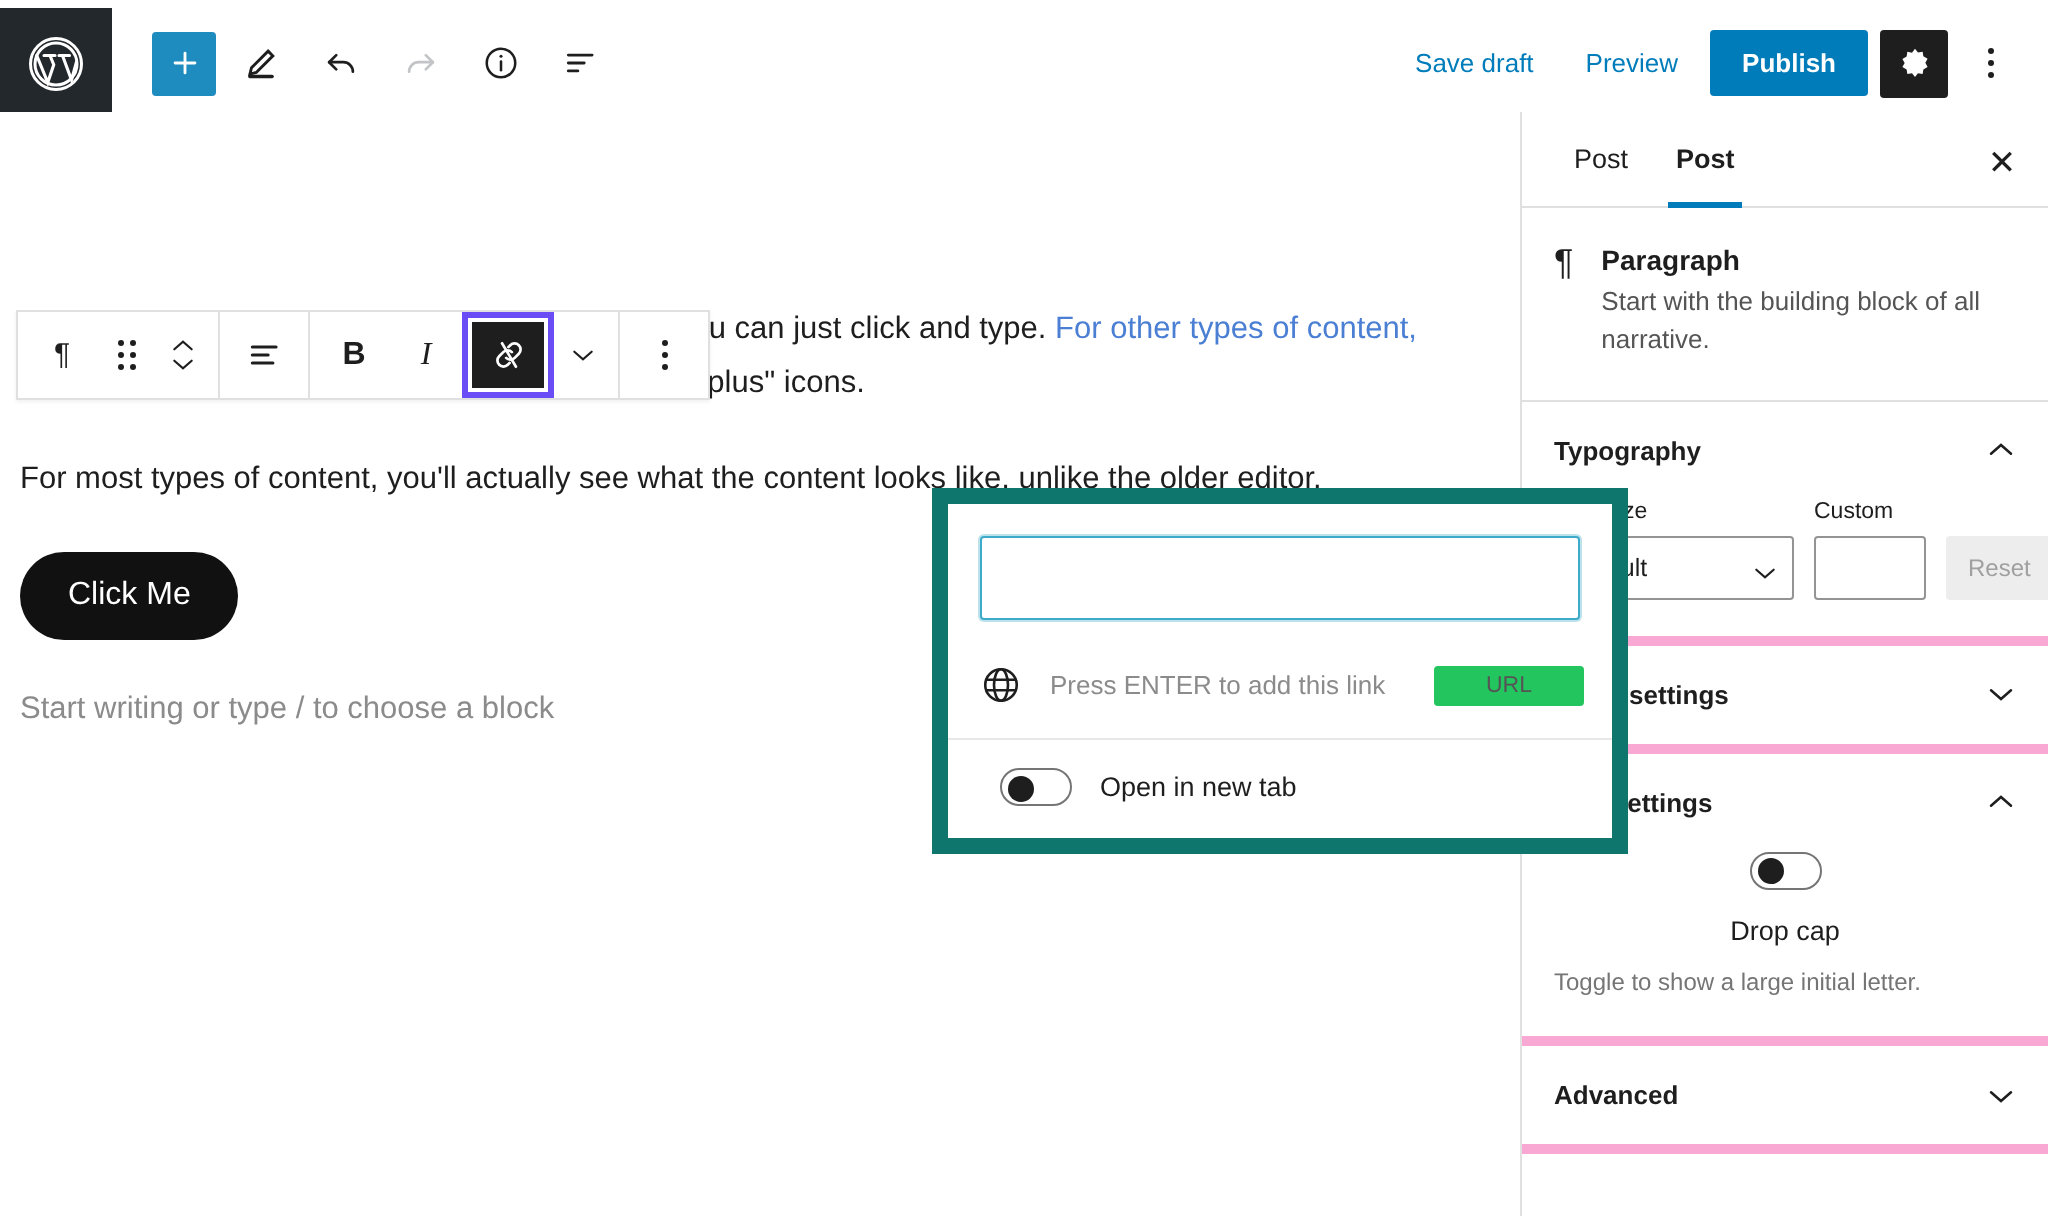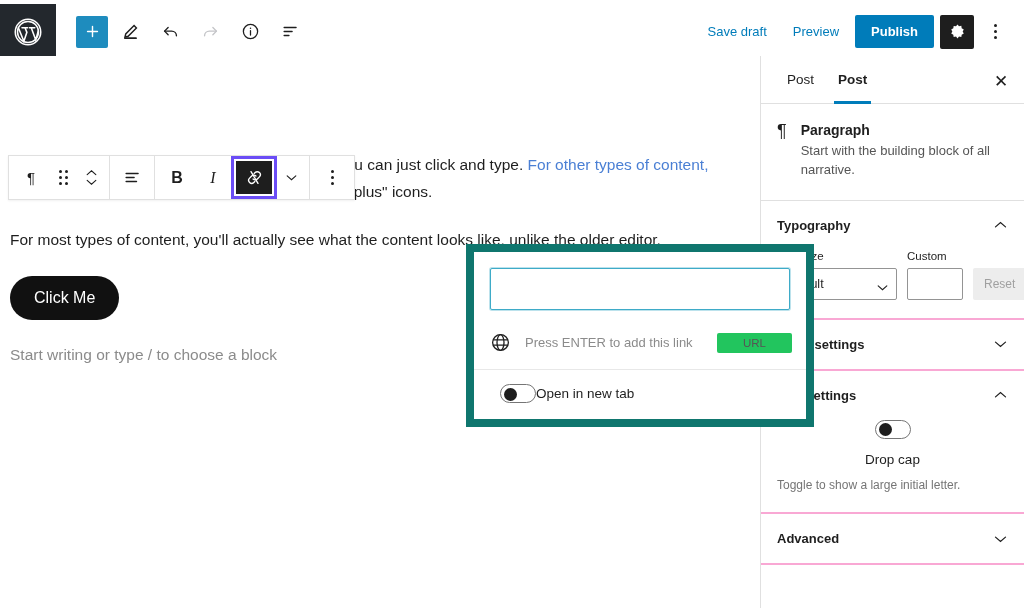--- a/index.html
+++ b/index.html
@@ -130,21 +130,21 @@
     display:flex; align-items:center; gap:14px;
     padding:8px 14px 16px 16px; border-bottom:1px solid #e8e8e8;
   }
   .globe { flex:none; color:#1e1e1e; display:flex; align-items:center; }
   .lp-hint { flex:1; font-size:13px; color:#8b8b8b; }
   .url-badge {
     background:#22c55e; color:#555; font-size:11.5px;
     padding:4px 26px; border-radius:2px; flex:none;
   }
   .lp-toggle-row {
-    display:flex; align-items:center; padding:14px 16px 16px 26px;
+    display:flex; align-items:center; gap:14px; padding:14px 16px 16px 26px;
   }
   .switch {
     width:36px; height:19px; border:1px solid #757575; border-radius:10px;
     background:#fff; position:relative; flex:none; cursor:pointer;
   }
   .switch i {
     position:absolute; top:2.5px; left:3px; width:13px; height:13px;
     background:#1e1e1e; border-radius:50%; display:block;
   }
   .switch-label { font-size:13.5px; color:#1e1e1e; }
@@ -173,21 +173,21 @@
     border:none; background:transparent; cursor:pointer;
     font-size:17px; color:#1e1e1e; line-height:1;
     display:flex; align-items:center; justify-content:center;
   }
   .sb-blockinfo { display:flex; gap:14px; padding:18px 16px 20px 16px;
                   border-bottom:1px solid #e0e0e0; }
   .bi-icon { font-size:18px; color:#1e1e1e; line-height:1.1; flex:none; }
   .bi-title { font-size:14px; font-weight:bold; color:#1e1e1e; margin-bottom:4px; }
   .bi-desc { font-size:13px; color:#555; line-height:1.45; }
 
-  .sb-panel { border-bottom:2px solid #f9a8d4; }
+  .sb-panel { border-bottom:5px solid #f9a8d4; }
   .sb-panel-head {
     display:flex; align-items:center; justify-content:space-between;
     padding:17px 16px; cursor:pointer;
   }
   .sb-panel-title { font-size:13px; font-weight:bold; color:#1e1e1e; }
   .chev { color:#1e1e1e; display:flex; }
   .sb-panel-body { padding:0 16px 18px 16px; }
 
   .fontsize-row { display:flex; align-items:flex-end; gap:10px; }
   .fs-col { display:flex; flex-direction:column; gap:6px; }

